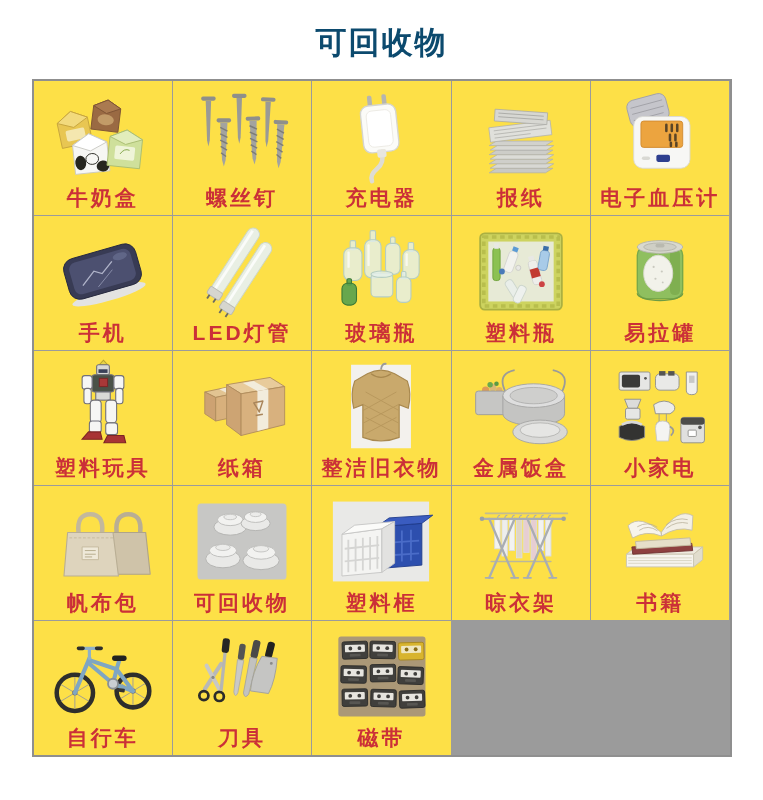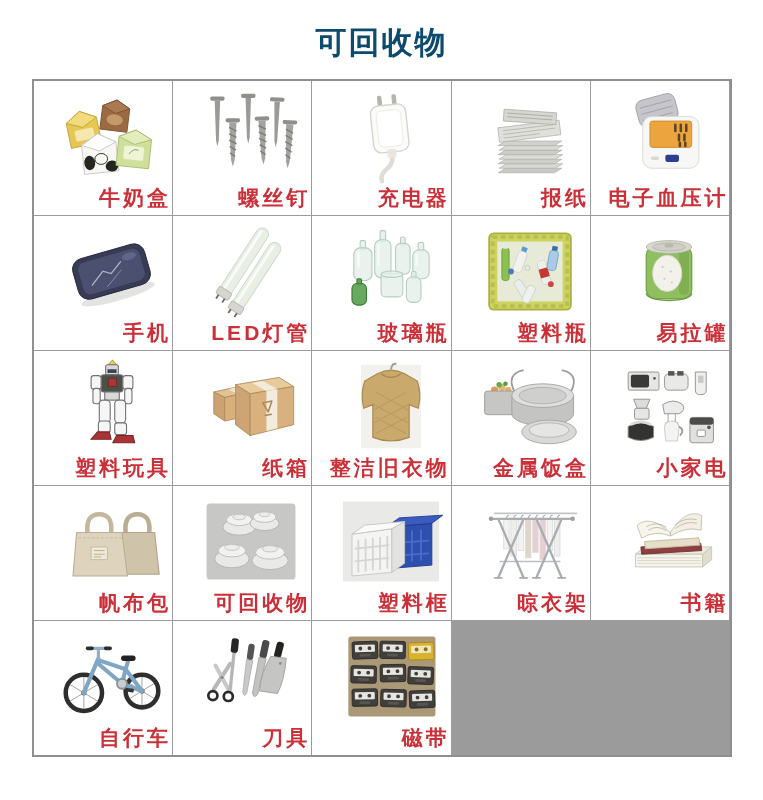--- a/index.html
+++ b/index.html
@@ -2,21 +2,21 @@
 <html><head>
 <meta charset="utf-8">
 <style>
   html,body{margin:0;padding:0;background:#ffffff;}
   body{width:763px;height:800px;font-family:"Liberation Sans","DejaVu Sans",sans-serif;overflow:hidden;}
   .page{position:relative;width:763px;height:800px;background:#ffffff;}
   .poster-title{margin:0;padding-top:22px;text-align:center;font-size:31px;font-weight:bold;
     color:#0c4a6e;letter-spacing:2px;}
   .grid{width:696px;margin:15px auto 0;display:grid;grid-template-columns:repeat(5,1fr);
     grid-auto-rows:134px;gap:1px;background:#9b9b9b;border:2px solid #8f8f8f;}
-  .cell{background:#ffffff;display:flex;flex-direction:column;align-items:flex-end;
+  .cell{background:#fde047;display:flex;flex-direction:column;align-items:center;
     justify-content:flex-end;padding:3px 1px 2px;}
   .art{width:118px;height:97px;flex:0 0 auto;display:block;}
   .item-label{height:28px;line-height:26px;font-size:21px;font-weight:bold;color:#cb3038;
     letter-spacing:3px;text-align:center;white-space:nowrap;}
 </style>
 </head>
 <body>
 
 <div class="page">
   <h1 class="poster-title">可回收物</h1>

